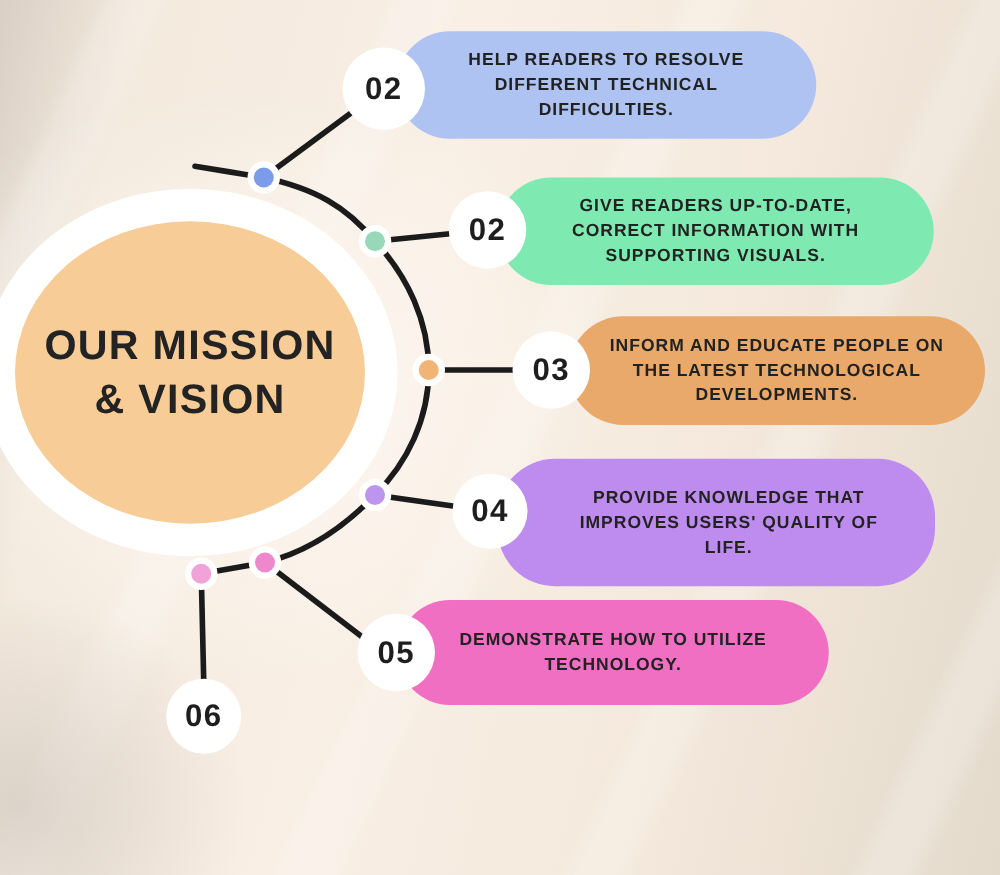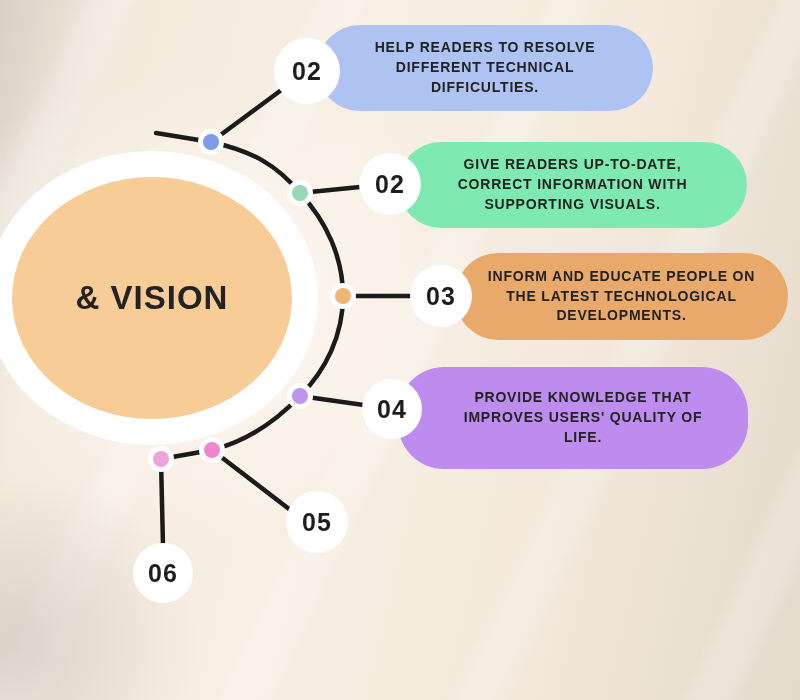--- a/index.html
+++ b/index.html
@@ -70,35 +70,39 @@
   .num-5{left:286px; top:491px; width:62px; height:62px;}
   .num-6{left:133px; top:543px; width:60px; height:60px;}
 </style>
 </head>
 <body>
 
 <div class="canvas">
 
   <div class="center-circle" style="background: rgb(248, 204, 150);">
     <div class="center-title">
+      <div>OUR MISSION</div>
       <div>&amp; VISION</div>
     </div>
   </div>
 
   <div class="pill pill-1" style="background: rgb(174, 195, 242);">
     <span class="pill-text">HELP READERS TO RESOLVE DIFFERENT TECHNICAL DIFFICULTIES.</span>
   </div>
   <div class="pill pill-2" style="background: rgb(126, 234, 177); text-align: center;">
     <span class="pill-text">GIVE READERS UP-TO-DATE, CORRECT INFORMATION WITH SUPPORTING VISUALS.</span>
   </div>
   <div class="pill pill-3" style="background: rgb(232, 169, 107);">
     <span class="pill-text">INFORM AND EDUCATE PEOPLE ON THE LATEST TECHNOLOGICAL DEVELOPMENTS.</span>
   </div>
   <div class="pill pill-4" style="background: rgb(190, 140, 239);">
     <span class="pill-text">PROVIDE KNOWLEDGE THAT IMPROVES USERS' QUALITY OF LIFE.</span>
+  </div>
+  <div class="pill pill-5" style="background: rgb(240, 111, 195);">
+    <span class="pill-text">DEMONSTRATE HOW TO UTILIZE TECHNOLOGY.</span>
   </div>
 
   <svg class="connectors" viewBox="0 0 800 700">
     <g fill="none" stroke="#1b1b1b" stroke-width="4.5" stroke-linecap="round">
       <path d="M156,133 C174,136 193,139 211,142 C252,151 277,165 300,193 C326,221 343,257 343,296 C343,335 326,370 300,396 C278,419 248,441 212,450"></path>
       <path d="M212,450 L161,459"></path>
       <path d="M161,459 L163,546"></path>
       <path d="M211,142 L307,71"></path>
       <path d="M300,193 L390,184"></path>
       <path d="M343,296 L441,296"></path>

